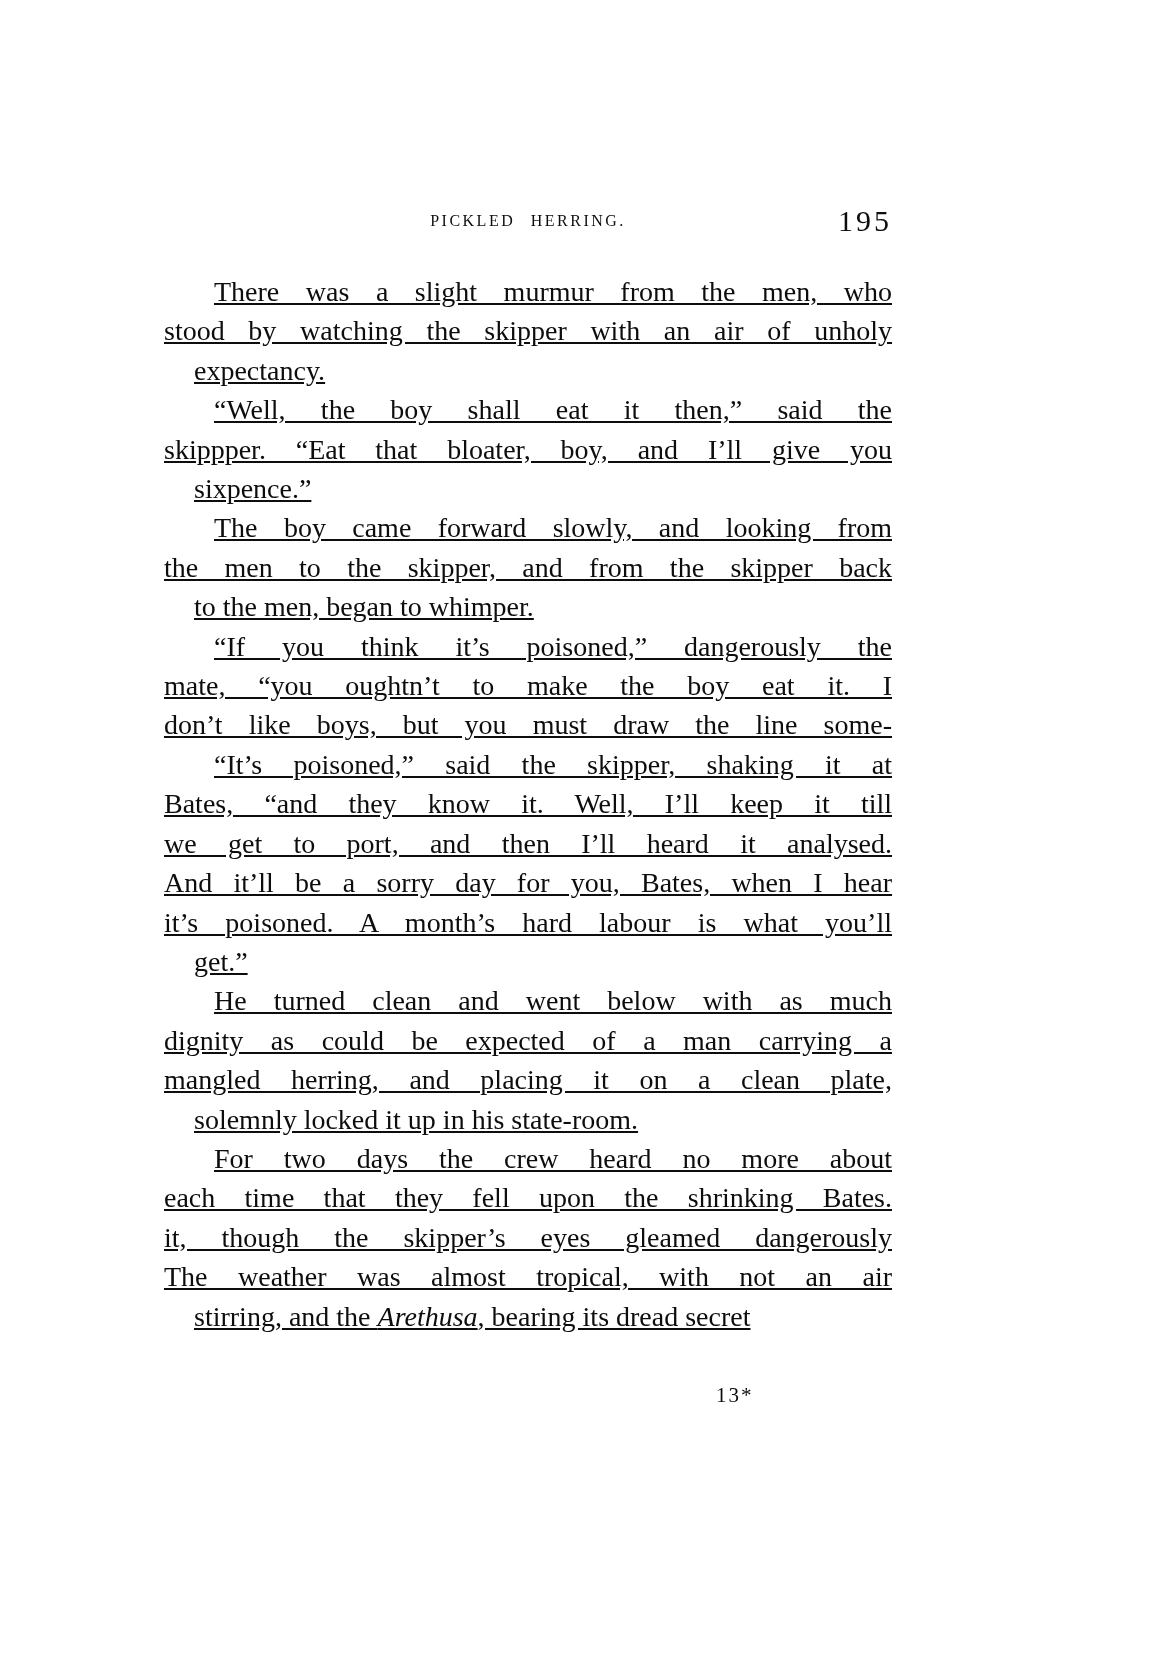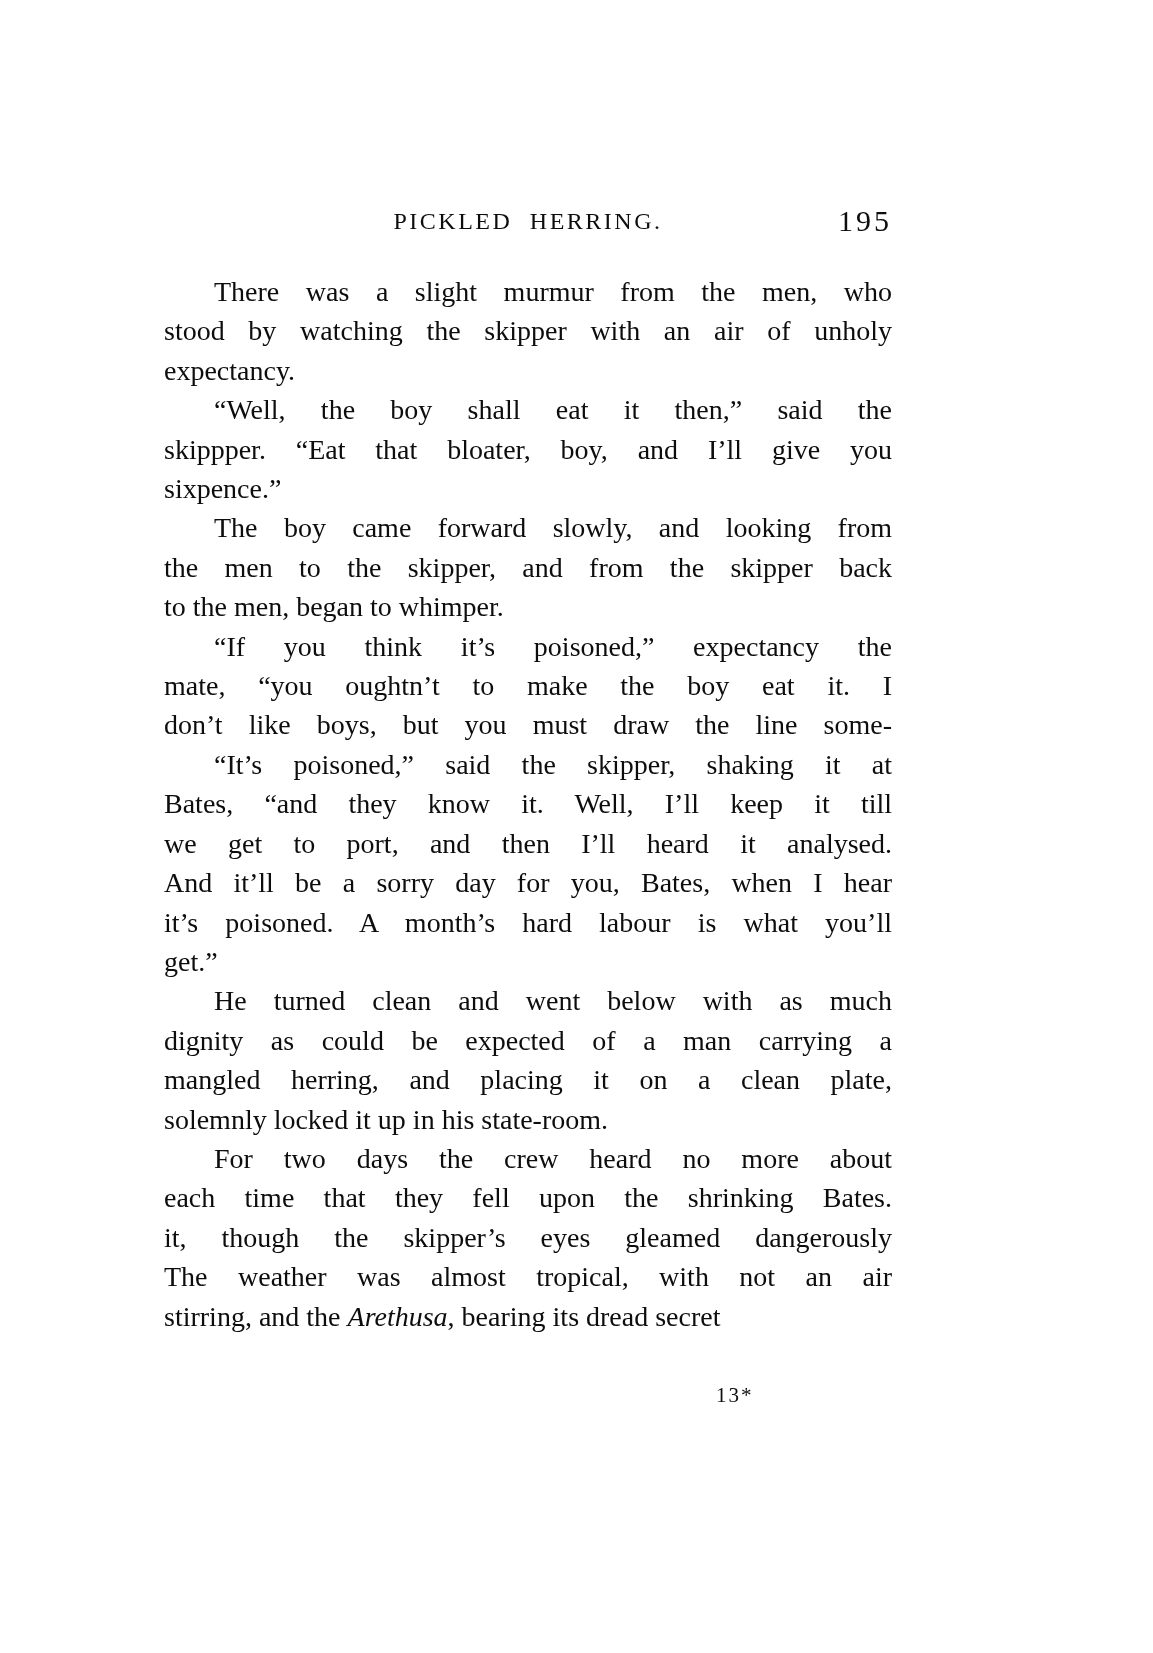--- a/index.html
+++ b/index.html
@@ -26,21 +26,21 @@
     top: 201px;
     width: 728px;
     height: 40px;
   }
   .running-title {
     position: absolute;
     left: 0;
     right: 0;
     top: 0;
     text-align: center;
-    font-size: 24px;
+    font-size: 16px;
     letter-spacing: 2.5px;
     word-spacing: 9px;
     line-height: 40px;
     white-space: nowrap;
   }
   .page-number {
     position: absolute;
     right: 0;
     top: 0;
     font-size: 30px;
@@ -48,33 +48,35 @@
     line-height: 40px;
     text-align: right;
   }
   .text-block {
     position: absolute;
     left: 164px;
     top: 272px;
     width: 728px;
     font-size: 28px;
     line-height: 39.4px;
+    text-decoration: underline;
   }
   .paragraph {
     margin: 0;
   }
   .line {
     text-align: justify;
     text-align-last: justify;
   }
   .line.first {
     text-indent: 50px;
   }
   .line.last {
     text-align-last: left;
+    margin-left: 30px;
   }
   .line i {
     font-style: italic;
   }
   .footer-signature {
     position: absolute;
     left: 716px;
     top: 1378px;
     font-size: 21px;
     letter-spacing: 2px;
@@ -101,21 +103,21 @@
         <div class="line first">“Well, the boy shall eat it then,” said the</div>
         <div class="line">skippper. “Eat that bloater, boy, and I’ll give you</div>
         <div class="line last">sixpence.”</div>
       </div>
       <div class="paragraph">
         <div class="line first">The boy came forward slowly, and looking from</div>
         <div class="line">the men to the skipper, and from the skipper back</div>
         <div class="line last">to the men, began to whimper.</div>
       </div>
       <div class="paragraph">
-        <div class="line first">“If you think it’s poisoned,” expectancy the</div>
+        <div class="line first">“If you think it’s poisoned,” dangerously the</div>
         <div class="line">mate, “you oughtn’t to make the boy eat it. I</div>
         <div class="line">don’t like boys, but you must draw the line some-</div>
       </div>
       <div class="paragraph">
         <div class="line first">“It’s poisoned,” said the skipper, shaking it at</div>
         <div class="line">Bates, “and they know it. Well, I’ll keep it till</div>
         <div class="line">we get to port, and then I’ll heard it analysed.</div>
         <div class="line">And it’ll be a sorry day for you, Bates, when I hear</div>
         <div class="line">it’s poisoned. A month’s hard labour is what you’ll</div>
         <div class="line last">get.”</div>

